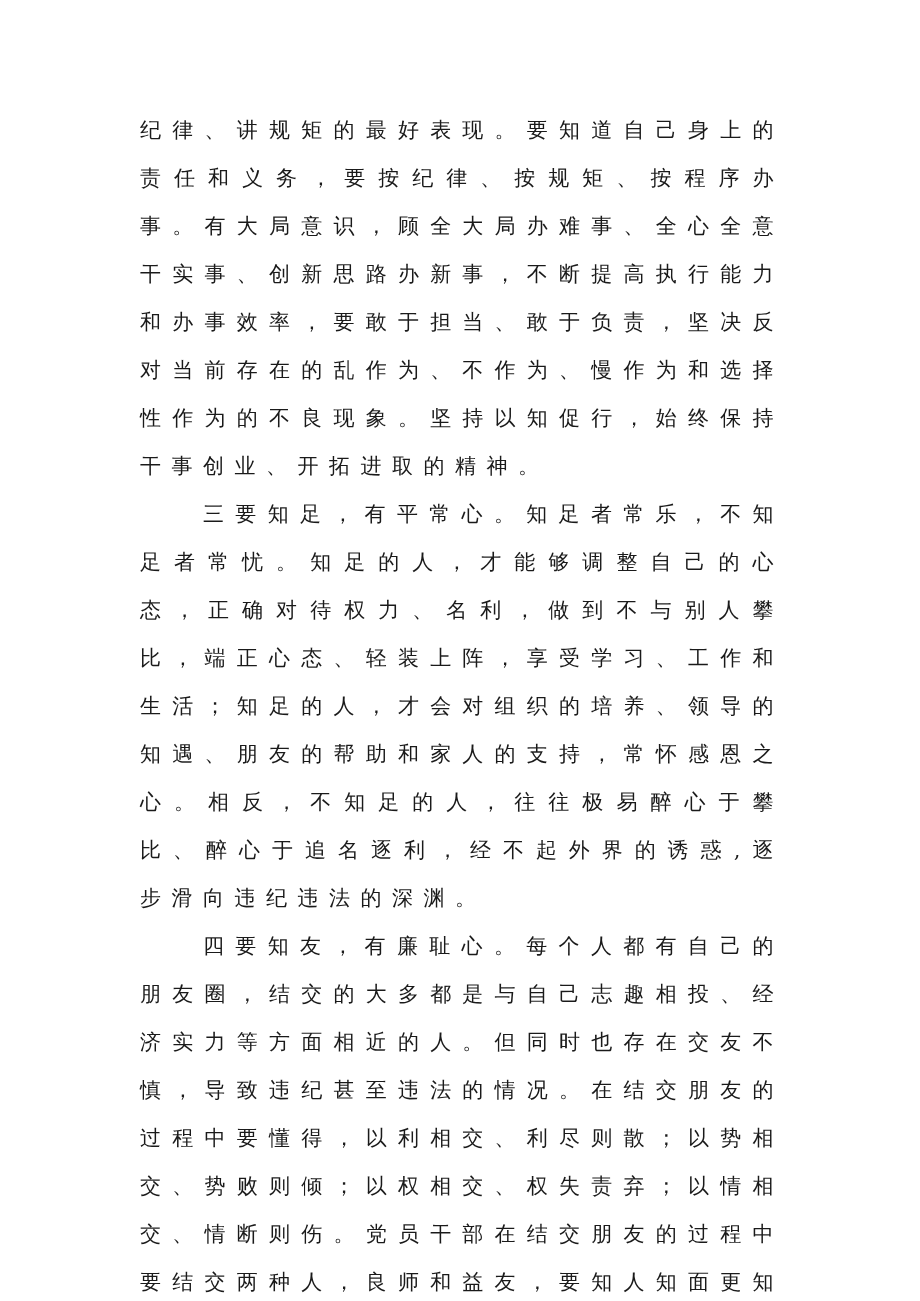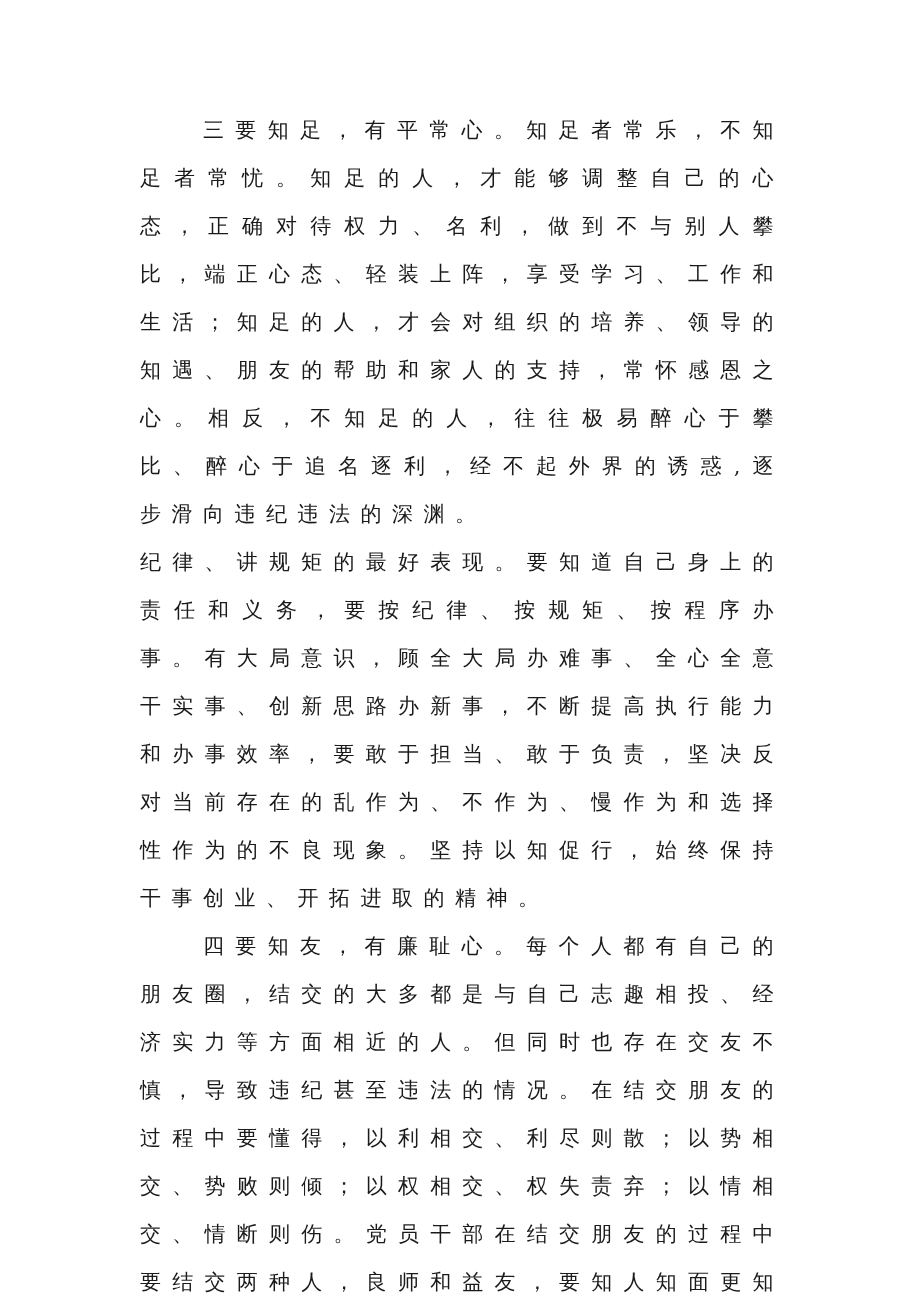--- a/index.html
+++ b/index.html
@@ -17,16 +17,16 @@
     text-justify: inter-character;
     letter-spacing: 10.5px;
   }
   .para { margin: 0; padding: 0; }
   .para.indent { text-indent: 63px; }
 </style>
 </head>
 <body>
 
 <div class="page">
+  <p class="para">纪律、讲规矩的最好表现。要知道自己身上的责任和义务，要按纪律、按规矩、按程序办事。有大局意识，顾全大局办难事、全心全意干实事、创新思路办新事，不断提高执行能力和办事效率，要敢于担当、敢于负责，坚决反对当前存在的乱作为、不作为、慢作为和选择性作为的不良现象。坚持以知促行，始终保持干事创业、开拓进取的精神。</p>
   <p class="para indent">三要知足，有平常心。知足者常乐，不知足者常忧。知足的人，才能够调整自己的心态，正确对待权力、名利，做到不与别人攀比，端正心态、轻装上阵，享受学习、工作和生活；知足的人，才会对组织的培养、领导的知遇、朋友的帮助和家人的支持，常怀感恩之心。相反，不知足的人，往往极易醉心于攀比、醉心于追名逐利，经不起外界的诱惑,逐步滑向违纪违法的深渊。</p>
-  <p class="para">纪律、讲规矩的最好表现。要知道自己身上的责任和义务，要按纪律、按规矩、按程序办事。有大局意识，顾全大局办难事、全心全意干实事、创新思路办新事，不断提高执行能力和办事效率，要敢于担当、敢于负责，坚决反对当前存在的乱作为、不作为、慢作为和选择性作为的不良现象。坚持以知促行，始终保持干事创业、开拓进取的精神。</p>
   <p class="para indent">四要知友，有廉耻心。每个人都有自己的朋友圈，结交的大多都是与自己志趣相投、经济实力等方面相近的人。但同时也存在交友不慎，导致违纪甚至违法的情况。在结交朋友的过程中要懂得，以利相交、利尽则散；以势相交、势败则倾；以权相交、权失责弃；以情相交、情断则伤。党员干部在结交朋友的过程中要结交两种人，良师和益友，要知人知面更知心。绝不能因为情面、出于义气，更不能因为诱惑和利益，为朋友去做违反纪律、破坏规矩的事情，这样害人害己的事情做不得，做了必然会付出代价。必须抵制诱惑,守住底线，学会对朋友说两个不，“对不起”“不能干”。发言完毕。</p>
 </div>
 
 </body></html>

